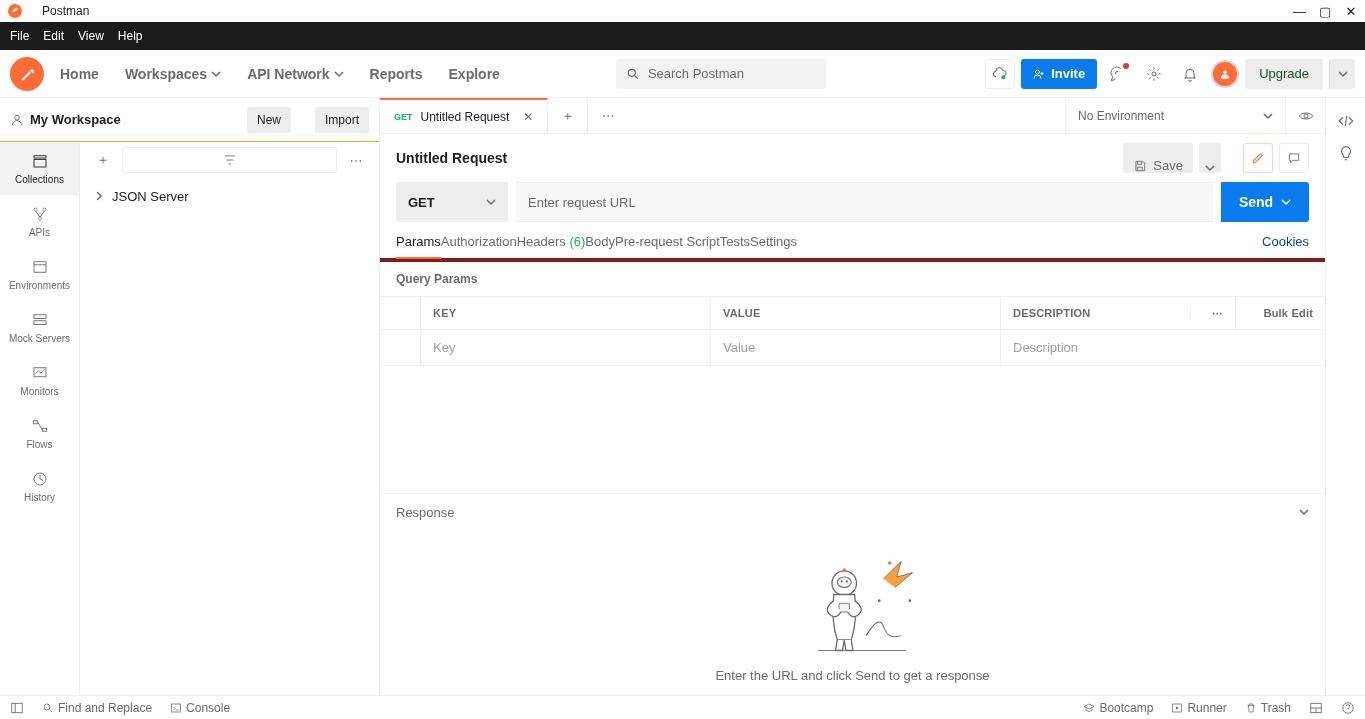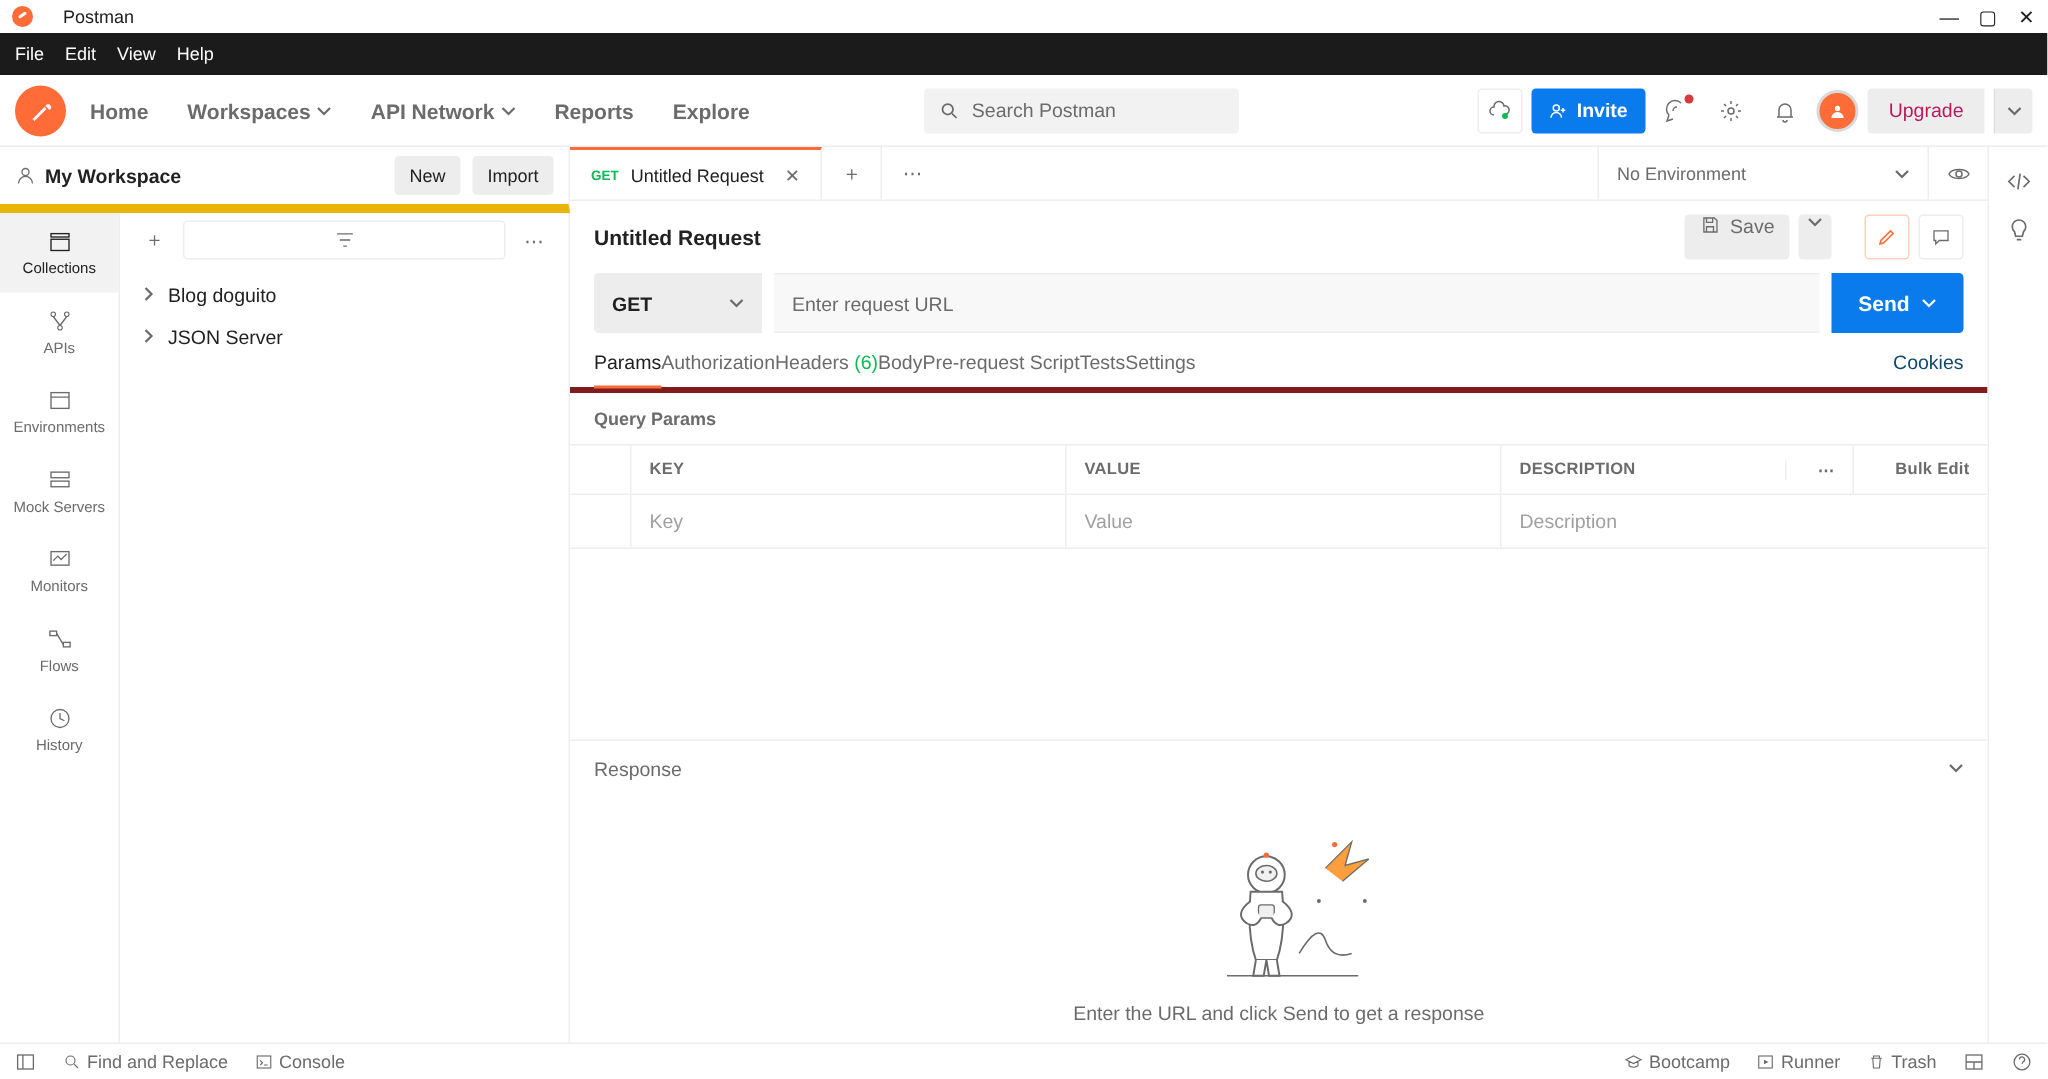--- a/index.html
+++ b/index.html
@@ -23,32 +23,32 @@
   .brand-icon { width: 34px; height: 34px; border-radius: 50%; background: #ff6c37; display: flex; align-items: center; justify-content: center; }
   .brand-icon svg { fill: #fff; }
   .nav-item { font-size: 14px; color: #6b6b6b; font-weight: 600; padding: 0 10px; display: flex; align-items: center; gap: 4px; }
   .search-box { margin-left: 100px; width: 210px; height: 30px; background: #f2f2f2; border-radius: 3px; display: flex; align-items: center; padding: 0 10px; color: #6b6b6b; gap: 8px; }
   .topnav-spacer { flex: 1; }
   .sync-btn { width: 30px; height: 30px; border: 1px solid #ededed; border-radius: 3px; display: flex; align-items: center; justify-content: center; color: #6b6b6b; }
   .invite-btn { background: #097bed; color: #fff; height: 30px; border-radius: 3px; padding: 0 12px; display: flex; align-items: center; gap: 6px; font-size: 13px; font-weight: 600; }
   .icon-btn { width: 30px; height: 30px; display: flex; align-items: center; justify-content: center; color: #6b6b6b; position: relative; }
   .notif-dot { width: 6px; height: 6px; border-radius: 50%; background: #d63b3b; position: absolute; top: 4px; right: 4px; }
   .avatar { width: 28px; height: 28px; border-radius: 50%; background: #ff6c37; border: 2px solid #d8d8d8; display: flex; align-items: center; justify-content: center; color: #fff; font-weight: 600; font-size: 12px; }
-  .upgrade-btn { height: 30px; background: #ededed; border-radius: 3px 0 0 3px; padding: 0 14px; display: flex; align-items: center; color: #be185d; font-size: 13px; font-weight: 500; }
+  .upgrade-btn { height: 30px; background: #ededed; border-radius: 3px 0 0 3px; padding: 0 14px; display: flex; align-items: center; color: #14532d; font-size: 13px; font-weight: 500; }
   .upgrade-drop { width: 26px; height: 30px; background: #ededed; border-radius: 0 3px 3px 0; border-left: 1px solid #ddd; display: flex; align-items: center; justify-content: center; color: #6b6b6b; }
 
   
   .main { flex: 1; display: flex; min-height: 0; }
   .leftrail { width: 80px; border-right: 1px solid #eee; display: flex; flex-direction: column; align-items: center; text-align: right; }
   .rail-item { width: 100%; padding: 10px 0; display: flex; flex-direction: column; align-items: center; gap: 4px; font-size: 10px; color: #6b6b6b; }
   .rail-item.active { background: #f2f2f2; color: #212121; }
   .rail-item svg { stroke: currentColor; fill: none; }
 
   .sidebar-wrap { width: 300px; display: flex; flex-direction: column; border-right: 1px solid #eee; }
-  .ws-header { height: 44px; display: flex; align-items: center; padding: 0 10px; gap: 8px; border-bottom: 6px solid #eab308; }
+  .ws-header { height: 44px; display: flex; align-items: center; padding: 0 10px; gap: 24px; border-bottom: 1px solid #eab308; }
   .ws-title { font-size: 13px; font-weight: 600; flex: 1; display: flex; align-items: center; gap: 6px; }
   .pill-btn { height: 26px; padding: 0 10px; background: #ededed; border-radius: 3px; display: flex; align-items: center; font-size: 12px; color: #212121; }
   .sidebar-tools { height: 36px; display: flex; align-items: center; padding: 0 10px; gap: 6px; }
   .sidebar-tools .search-filt { flex: 1; height: 26px; border: 1px solid #ededed; border-radius: 3px; display:flex; align-items:center; justify-content:center; color:#6b6b6b;}
   .tree { padding: 4px 0; }
   .tree-item { height: 28px; display: flex; align-items: center; padding: 0 14px; gap: 8px; font-size: 13px; color: #212121; }
   .tree-item svg { stroke: #6b6b6b; }
 
   .content { flex: 1; display: flex; flex-direction: column; min-width: 0; }
   .tabbar { height: 36px; border-bottom: 1px solid #eee; display: flex; align-items: stretch; }
@@ -57,21 +57,21 @@
   .tab .close { margin-left: 6px; color: #6b6b6b; }
   .tab-add { width: 40px; display: flex; align-items: center; justify-content: center; color: #6b6b6b; border-right: 1px solid #eee; }
   .tab-more { width: 40px; display: flex; align-items: center; justify-content: center; color: #6b6b6b; }
   .tabbar-spacer { flex: 1; }
   .env-sel { width: 220px; border-left: 1px solid #eee; display: flex; align-items: center; justify-content: space-between; padding: 0 12px; color: #6b6b6b; font-size: 12px; }
   .env-eye { width: 40px; border-left: 1px solid #eee; display:flex; align-items:center; justify-content:center; color:#6b6b6b; }
 
   .req-header { height: 48px; display: flex; align-items: center; justify-content: space-between; padding: 0 16px; }
   .req-title { font-size: 14px; font-weight: 600; }
   .req-actions { display: flex; align-items: center; gap: 6px; }
-  .save-btn { height: 30px; background: #ededed; border-radius: 3px; padding: 0 10px; display: flex; align-items: flex-start; gap: 6px; color: #6b6b6b; font-size: 13px; }
+  .save-btn { height: 30px; background: #ededed; border-radius: 3px; padding: 0 10px; display: flex; align-items: flex-end; gap: 6px; color: #6b6b6b; font-size: 13px; }
   .icon-outlined { width: 30px; height: 30px; border: 1px solid #ededed; border-radius: 3px; display:flex; align-items:center; justify-content:center; }
   .icon-outlined.orange { color: #ff6c37; border-color: #ffd0bd; }
   .icon-outlined.grey { color: #6b6b6b; }
 
   .url-row { display: flex; padding: 0 16px; gap: 8px; height: 40px; }
   .method-sel { width: 112px; background: #ededed; border-radius: 3px 0 0 3px; display: flex; align-items: center; justify-content: space-between; padding: 0 12px; font-size: 13px; font-weight: 600; }
   .url-input { flex: 1; background: #f8f8f8; border-top:1px solid #ededed; border-bottom:1px solid #ededed; display: flex; align-items: center; padding: 0 12px; color: #6b6b6b; font-size: 13px; }
   .send-btn { width: 88px; background: #097bed; color: #fff; display: flex; align-items: center; justify-content: center; gap: 8px; font-weight: 600; font-size: 14px; border-radius: 0 3px 3px 0; }
 
   .req-tabs { display: flex; padding: 12px 16px 0; border-bottom: 4px solid #7f1d1d; justify-content: space-between; }
@@ -288,26 +288,20 @@
         <div class="sidebar-tools">
           <div class="icon-btn" style="width:26px;height:26px;">＋</div>
           <div class="search-filt">
             <svg width="14" height="14" viewBox="0 0 24 24">
                 <path d="M3 5 L21 5 M6 12 L18 12 M10 19 L14 19" stroke="currentColor" stroke-width="1.5"></path>
               </svg>
           </div>
           <div class="icon-btn" style="width:26px;height:26px;">⋯</div>
         </div>
         <div class="tree">
-          <div class="tree-item">
-            <svg width="10" height="10" viewBox="0 0 10 10">
-                <path d="M3 1 L7 5 L3 9" fill="none" stroke-width="1.5"></path>
-              </svg>
-            <span>Blog doguito</span>
-          </div>
           <div class="tree-item">
             <svg width="10" height="10" viewBox="0 0 10 10">
                 <path d="M3 1 L7 5 L3 9" fill="none" stroke-width="1.5"></path>
               </svg>
             <span>JSON Server</span>
           </div>
         </div>
       </div>
     </div>
   </div>

